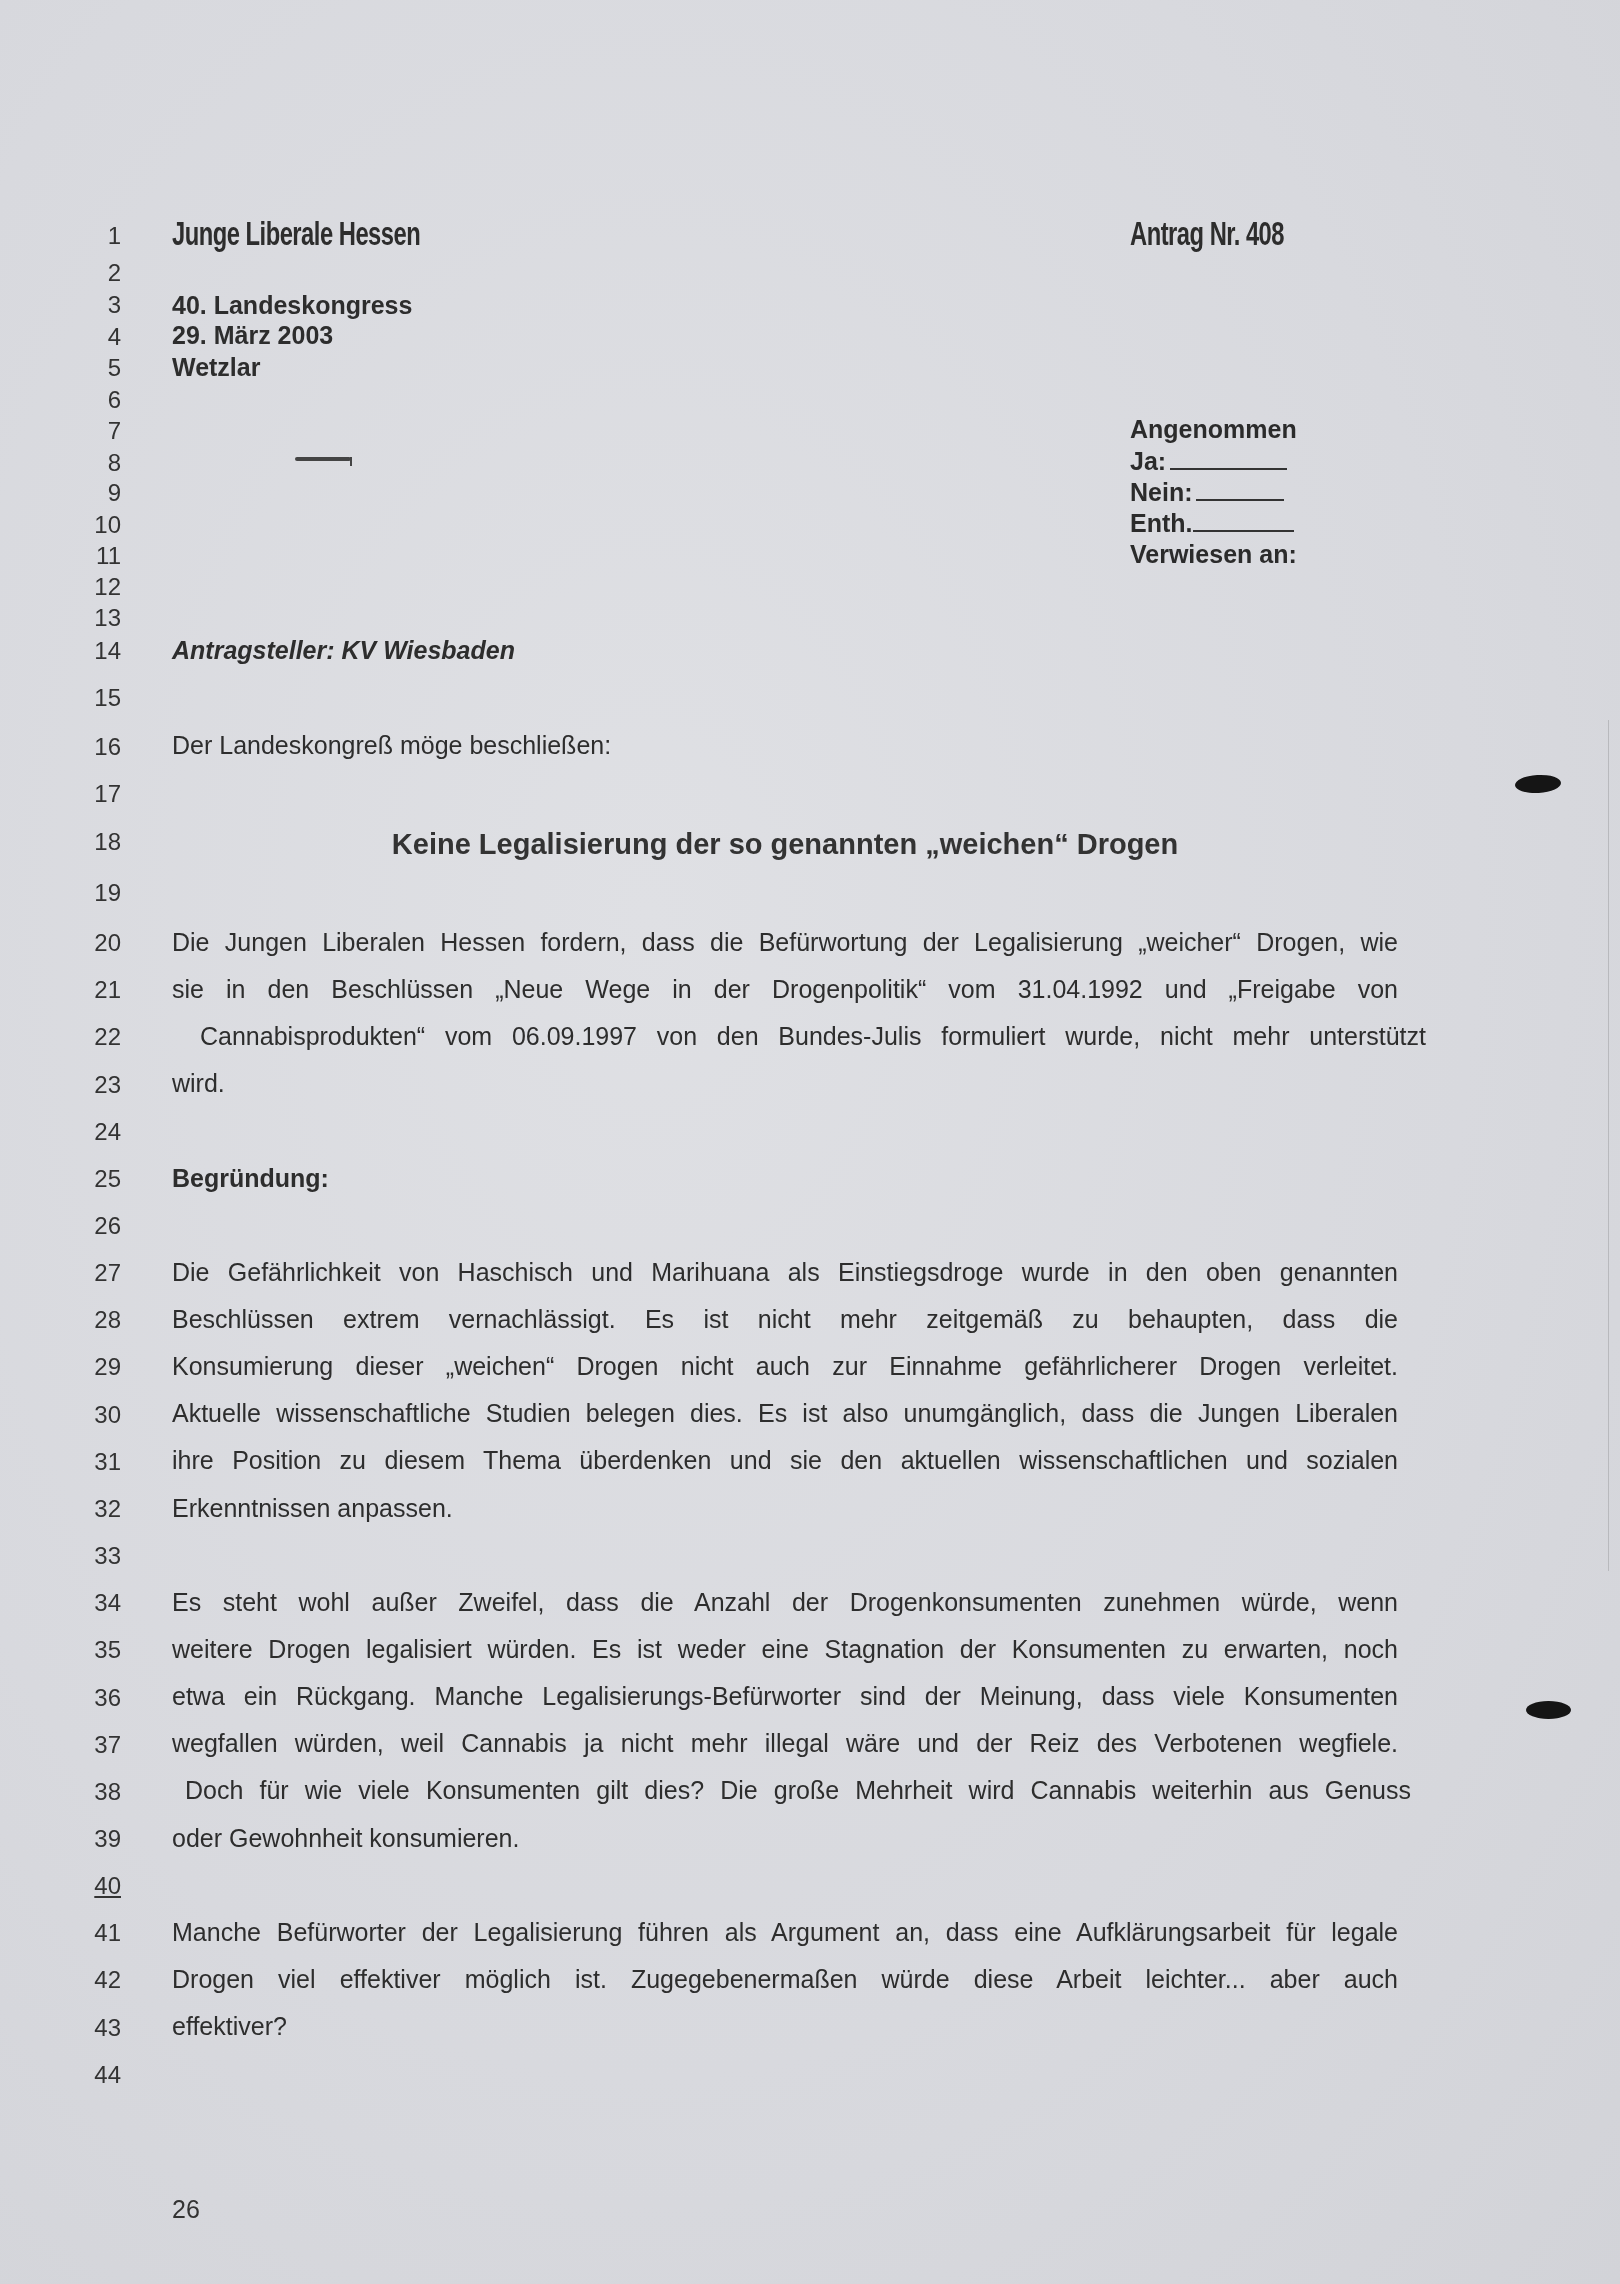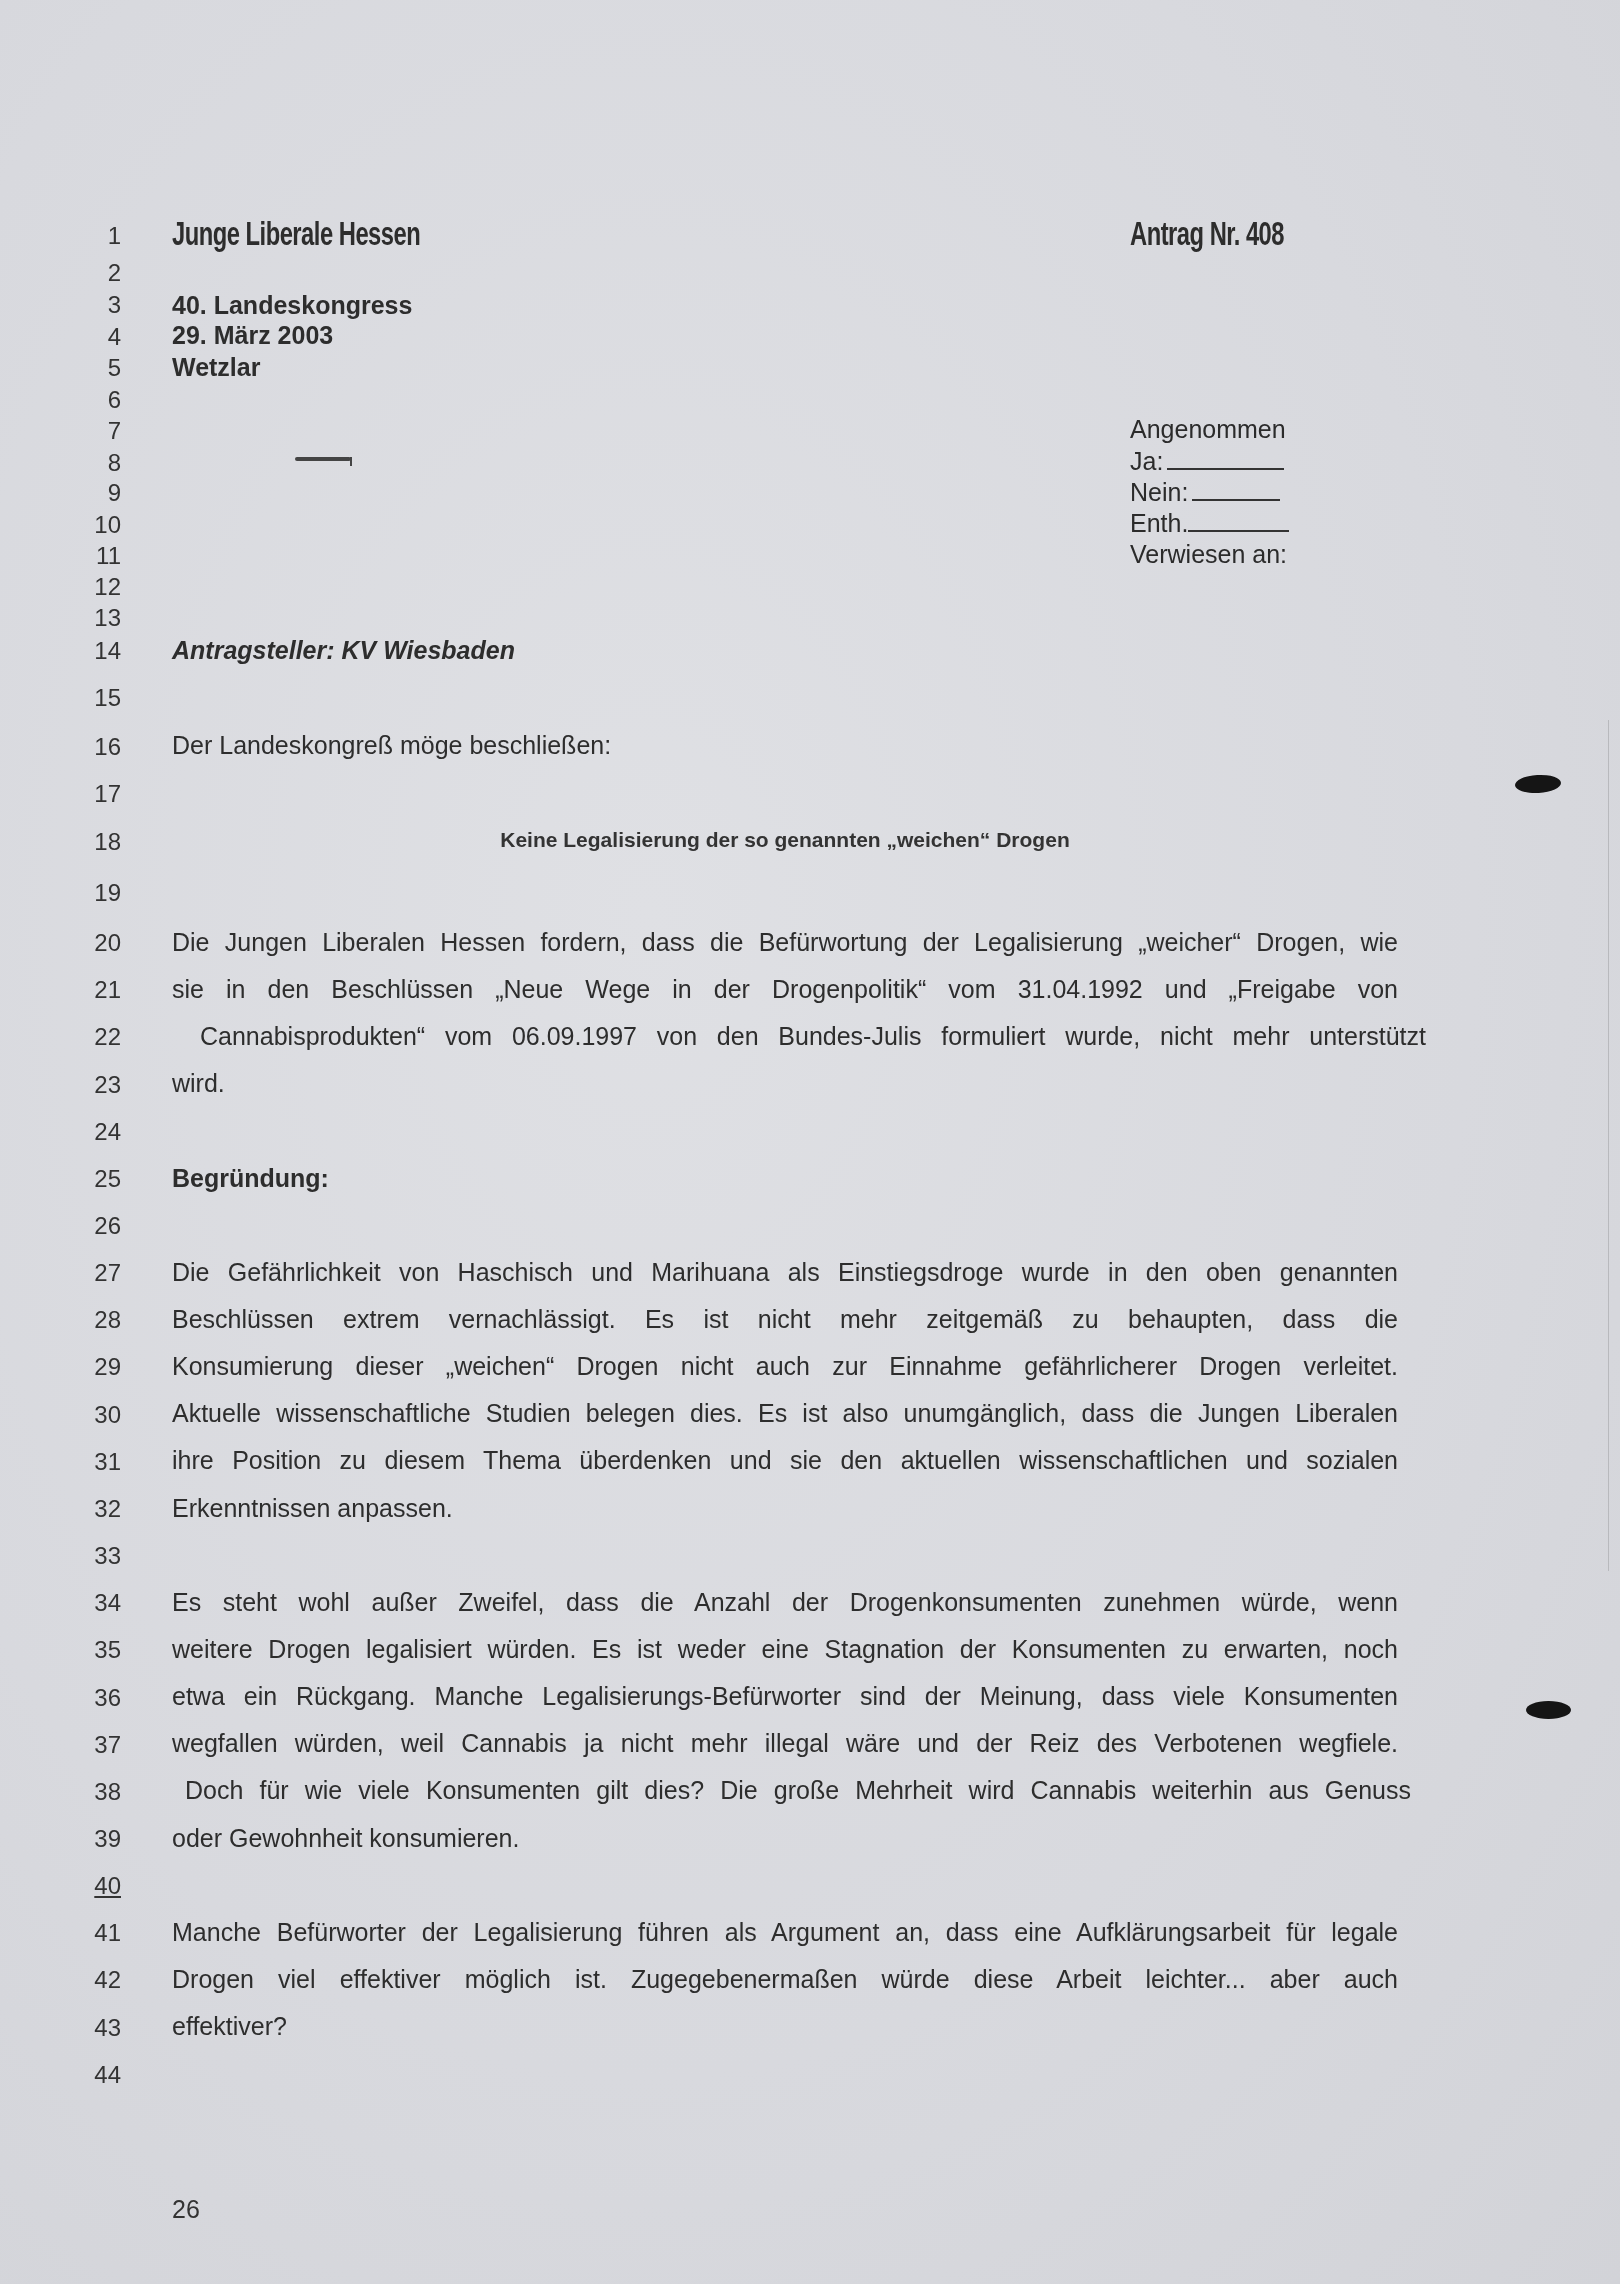--- a/index.html
+++ b/index.html
@@ -23,24 +23,24 @@
   }
   .just {
     position: absolute; left: 172px; width: 1226px; font-size: 25px; line-height: 1;
     text-align: justify; text-align-last: justify; white-space: nowrap; color: #2d2d2d;
   }
   .just.last { text-align-last: left; }
   .condensed { font-family: "Liberation Sans Narrow", "Liberation Sans", sans-serif; font-weight: bold; transform: scaleX(0.72); transform-origin: left center; letter-spacing: -0.7px; }
   .org { font-size: 33px; }
   .bold { font-weight: bold; }
   .italic { font-style: italic; }
-  .right-block { position: absolute; left: 1130px; font-size: 25px; font-weight: normal; line-height: 1; color: #2b2b2b; }
+  .right-block { position: absolute; left: 1130px; font-size: 25px; font-weight: bold; line-height: 1; color: #2b2b2b; }
   .blank { display: inline-block; border-bottom: 2px solid #333; height: 0; vertical-align: baseline; margin-left: 3.9px; }
   .title {
-    position: absolute; left: 172px; width: 1226px; text-align: center; font-size: 21px; font-weight: bold; color: #333;
+    position: absolute; left: 172px; width: 1226px; text-align: center; font-size: 29px; font-weight: bold; color: #333;
   }
   .punch {
     position: absolute; background: #151515; border-radius: 50%;
   }
   .mark {
     position: absolute; left: 295px; top: 457px; width: 56px; height: 3.9px; background: #444; border-radius: 2px;
   }
   .mark::after { content: ""; position: absolute; right: -1.3px; top: 0; width: 2.6px; height: 9.2px; background: #444; }
   .edge-line { position: absolute; left: 1608px; top: 720px; width: 0.7px; height: 851px; background: #b8b9bd; }
   .pagenum { position: absolute; left: 172px; top: 2195px; font-size: 25px; color: #333; }

